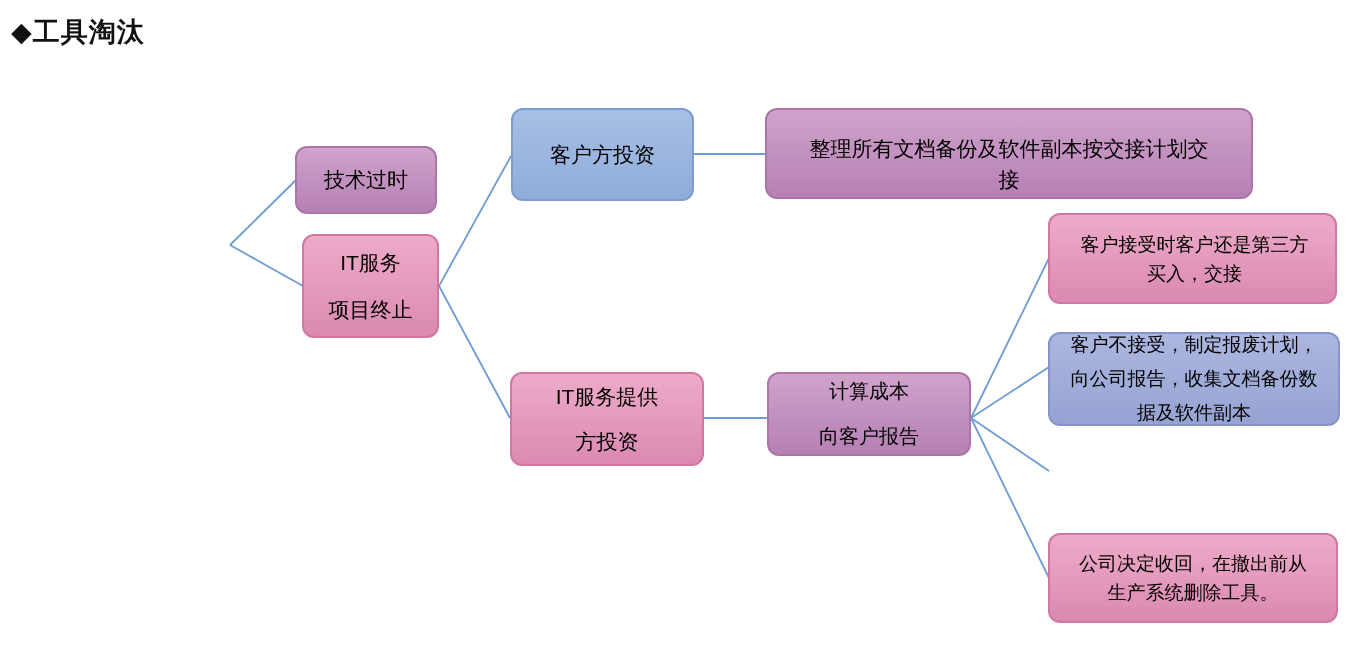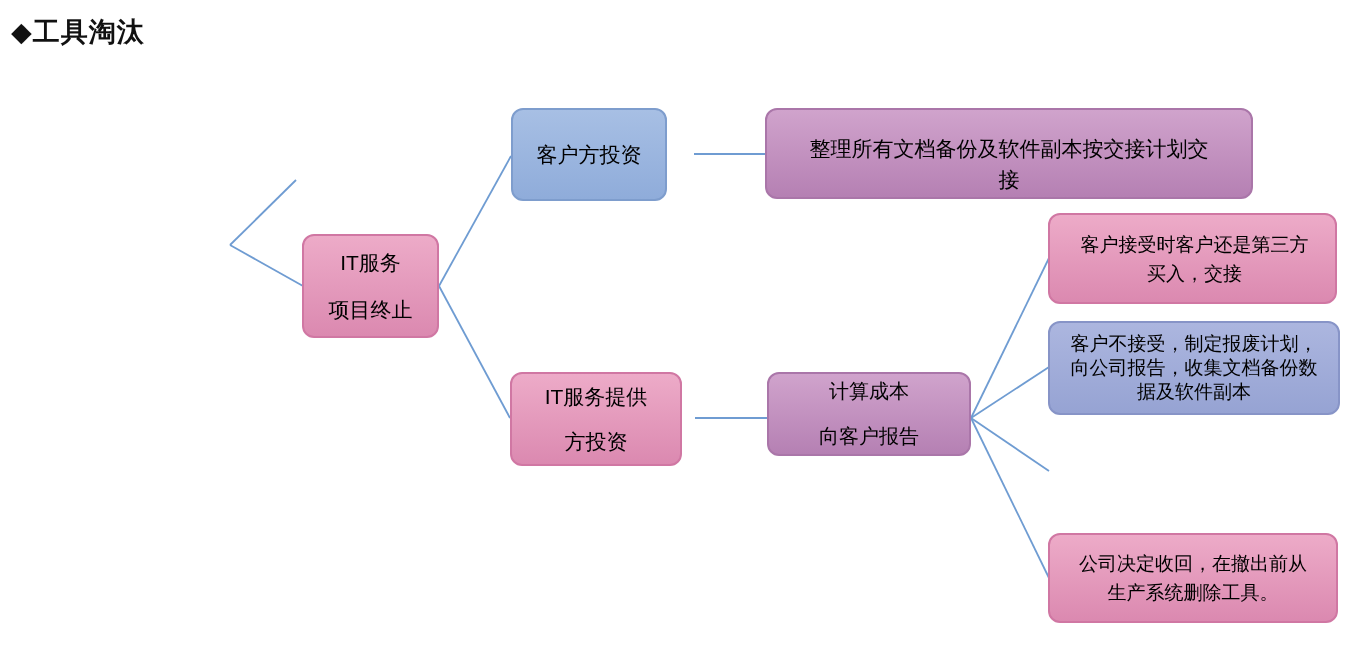--- a/index.html
+++ b/index.html
@@ -41,26 +41,26 @@
     padding: 2px 8px;
   }
   .node span {
     white-space: pre-line;
     display: block;
   }
   
   .n-root    { left: 48px;  top: 199px; width: 183px; height: 92px;  font-size: 19px; font-weight: 700; line-height: 40px; }
   .n-tech    { left: 295px; top: 146px; width: 142px; height: 68px;  font-size: 21px; }
   .n-itterm  { left: 302px; top: 234px; width: 137px; height: 104px; font-size: 21px; line-height: 47px; }
-  .n-cust    { left: 511px; top: 108px; width: 156px; height: 93px;  font-size: 21px; }
-  .n-prov    { left: 510px; top: 372px; width: 172px; height: 94px;  font-size: 21px; line-height: 45px; }
+  .n-cust    { left: 511px; top: 108px; width: 183px; height: 93px;  font-size: 21px; }
+  .n-prov    { left: 510px; top: 372px; width: 194px; height: 94px;  font-size: 21px; line-height: 45px; }
   .n-docs    { left: 765px; top: 108px; width: 488px; height: 91px;  font-size: 21px; line-height: 31px; }
   .n-calc    { left: 767px; top: 372px; width: 204px; height: 84px;  font-size: 20px; line-height: 45px; }
   .n-accept  { left: 1048px; top: 213px; width: 289px; height: 91px; font-size: 19px; line-height: 29px; }
-  .n-reject  { left: 1048px; top: 321px; width: 292px; height: 94px; font-size: 19px; line-height: 24px; }
+  .n-reject  { left: 1048px; top: 332px; width: 292px; height: 94px; font-size: 19px; line-height: 34px; }
   .n-free    { left: 1048px; top: 428px; width: 256px; height: 87px; font-size: 19px; line-height: 29px; }
   .n-recall  { left: 1048px; top: 533px; width: 290px; height: 90px; font-size: 19px; line-height: 29px; text-align: center; }
 </style>
 </head>
 <body>
 
 <div id="stage">
 
   <div class="page-title">◆工具淘汰</div>
 
@@ -71,20 +71,23 @@
     <line class="edge" x1="439" y1="286" x2="510" y2="418" stroke-width="1.8" stroke="#6F9CD2"></line>
     <line class="edge" x1="694" y1="154" x2="765" y2="154" stroke-width="1.8" stroke="#6F9CD2"></line>
     <line class="edge" x1="695" y1="418" x2="767" y2="418" stroke-width="1.8" stroke="#6F9CD2"></line>
     <line class="edge" x1="971" y1="418" x2="1049" y2="258" stroke-width="1.8" stroke="#6F9CD2"></line>
     <line class="edge" x1="971" y1="418" x2="1049" y2="367" stroke-width="1.8" stroke="#6F9CD2"></line>
     <line class="edge" x1="971" y1="418" x2="1049" y2="471" stroke-width="1.8" stroke="#6F9CD2"></line>
     <line class="edge" x1="971" y1="418" x2="1049" y2="578" stroke-width="1.8" stroke="#6F9CD2"></line>
   </svg>
 
 
+  <div class="node n-tech" style="background: linear-gradient(rgb(208, 163, 204), rgb(181, 128, 179)); border-color: rgb(170, 118, 169);">
+    <span>技术过时</span>
+  </div>
 
   <div class="node n-itterm" style="background: linear-gradient(rgb(237, 171, 200), rgb(219, 137, 176)); border-color: rgb(208, 119, 163);">
     <span>IT服务
 项目终止</span>
   </div>
 
   <div class="node n-cust" style="background: linear-gradient(rgb(167, 191, 228), rgb(143, 172, 218)); border-color: rgb(126, 157, 205);">
     <span>客户方投资</span>
   </div>
 

